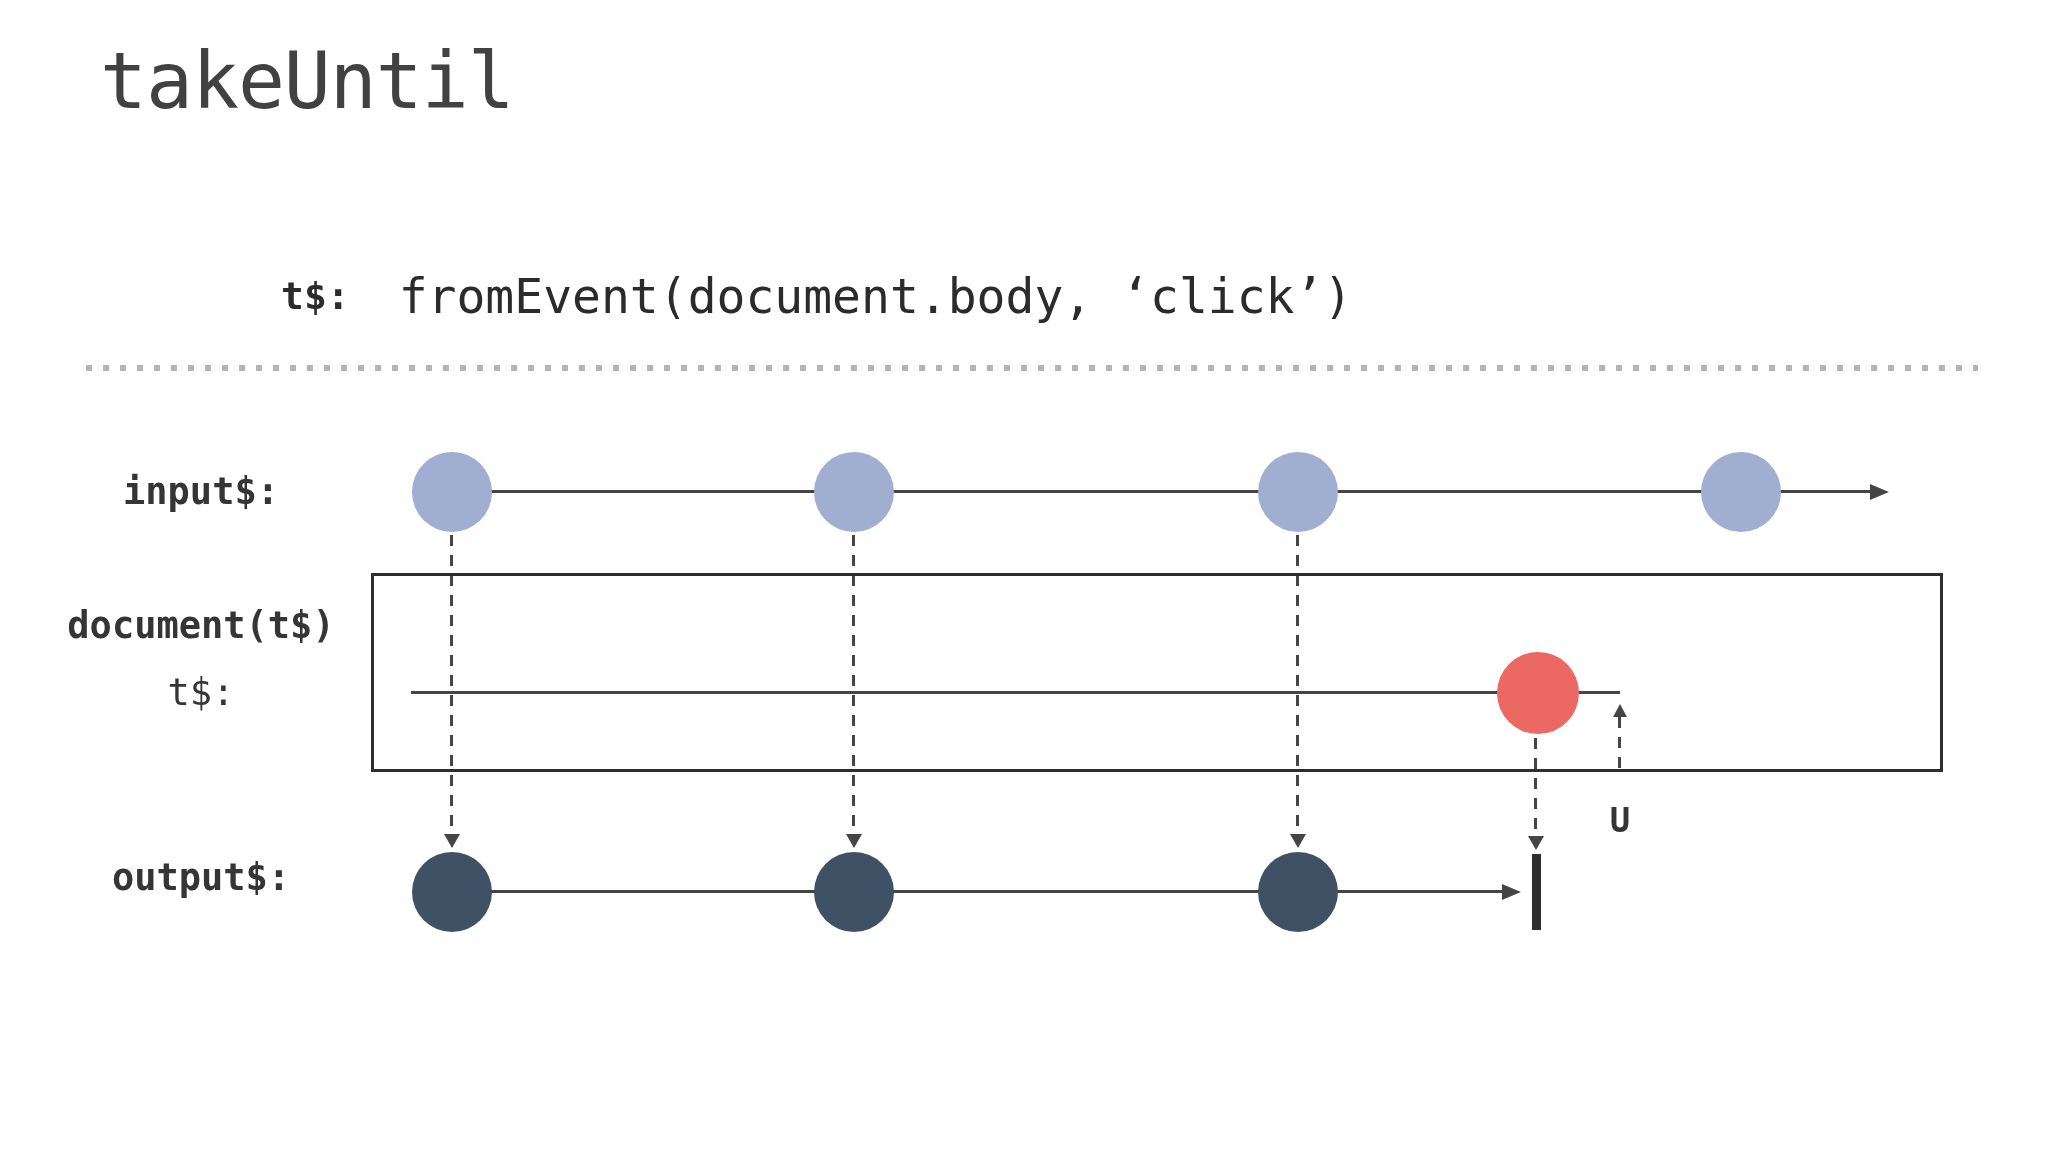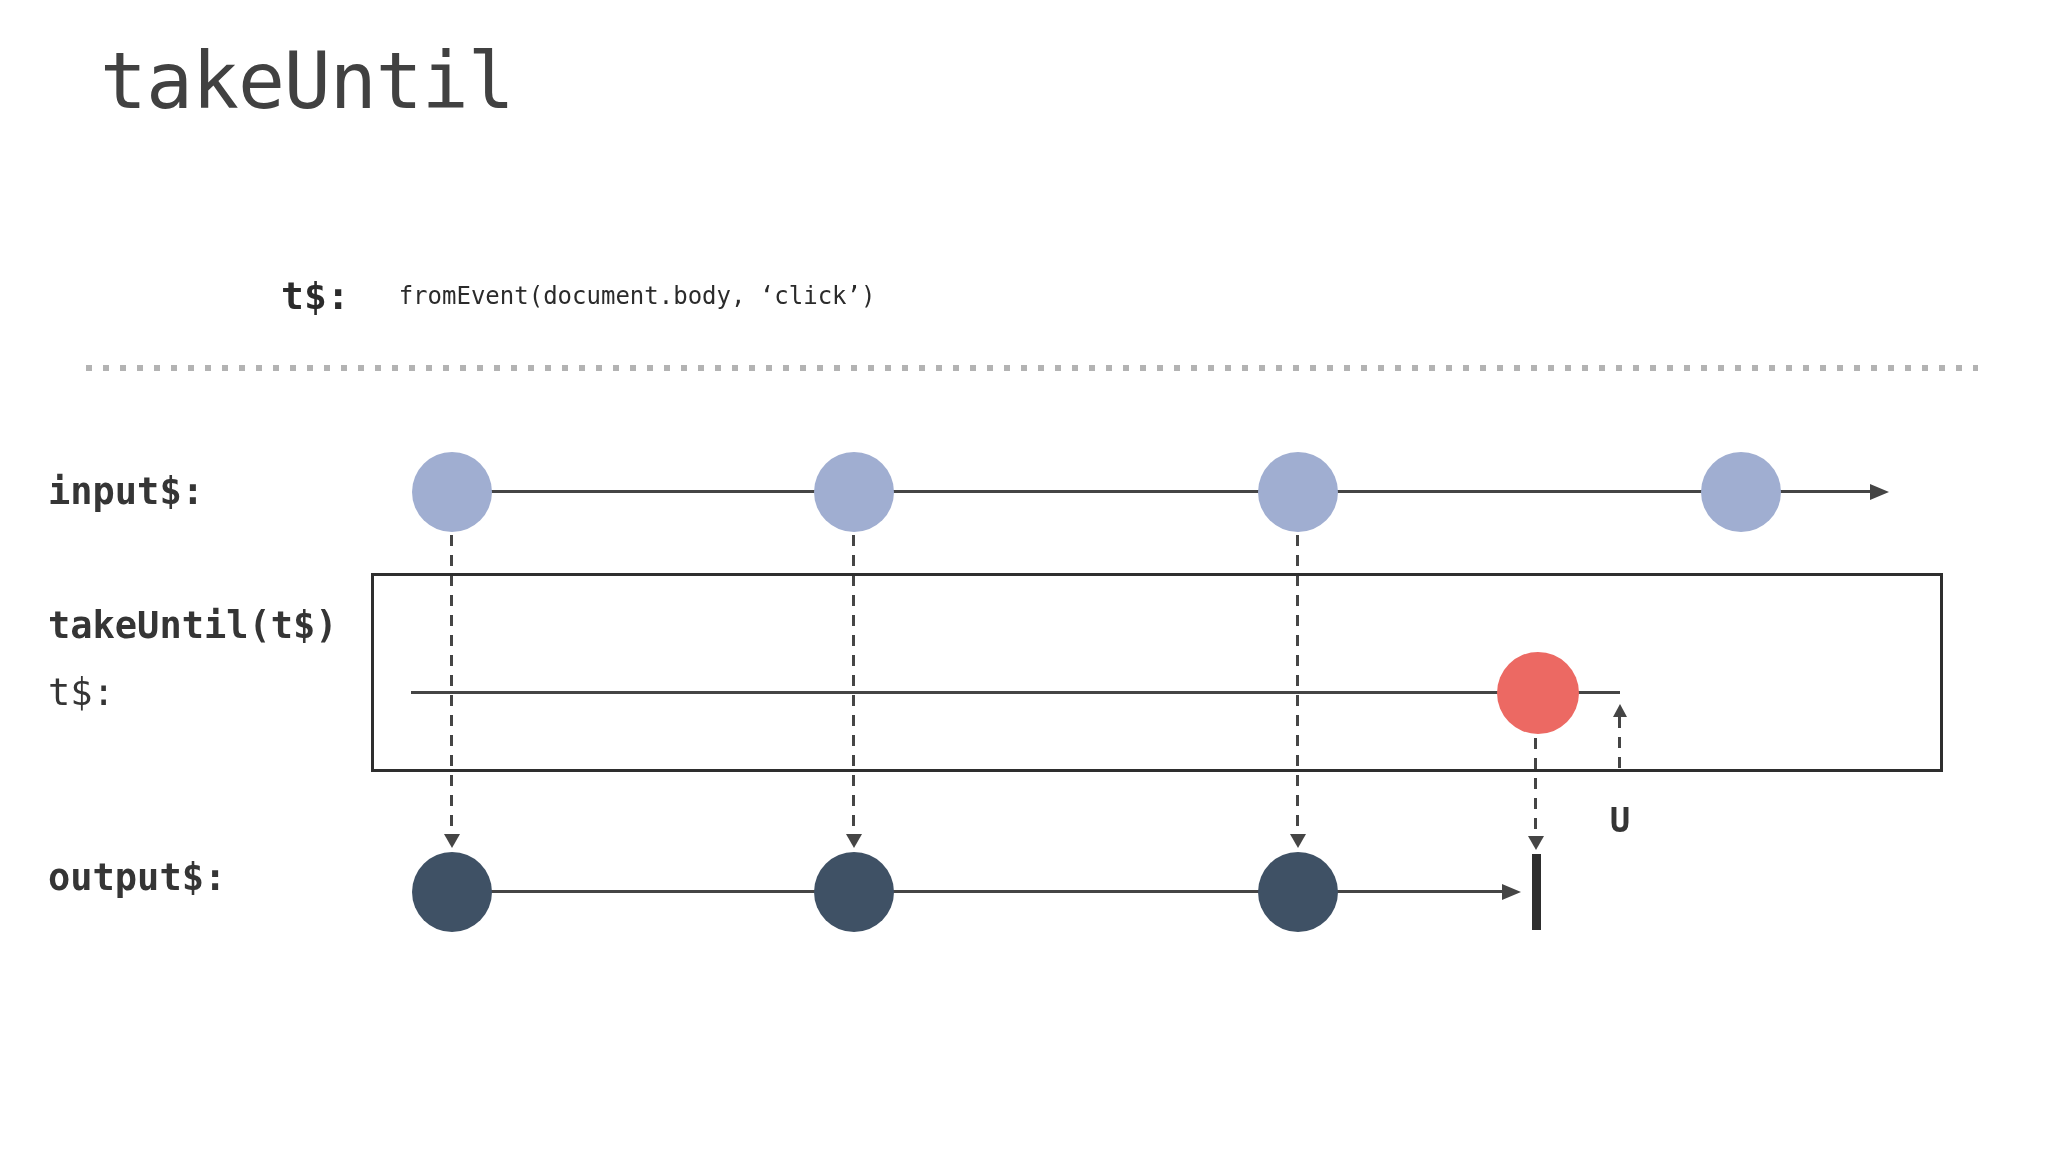--- a/index.html
+++ b/index.html
@@ -22,30 +22,30 @@
     position:absolute;left:92px;top:28px;
     font-size:78px;font-weight:400;color:var(--title-ink);
     letter-spacing:-1px;white-space:nowrap;
   }
 
   .code-line{
     position:absolute;left:271px;top:266px;height:44px;
     display:flex;align-items:center;gap:45px;white-space:nowrap;
   }
   .code-label{font-size:38px;font-weight:700;color:var(--code-ink);}
-  .code-expr{font-size:24px;font-weight:400;color:var(--code-ink);}
+  .code-expr{font-size:48px;font-weight:400;color:var(--code-ink);}
 
   .divider{
     position:absolute;left:78px;top:357px;width:1892px;height:6px;
     background:repeating-linear-gradient(to right,var(--dot) 0 6px,transparent 6px 17px);
   }
 
   .row-label{
     position:absolute;left:40px;width:306px;height:44px;line-height:44px;
-    text-align:left;font-size:37px;font-weight:700;color:var(--ink);
+    text-align:center;font-size:37px;font-weight:700;color:var(--ink);
     white-space:nowrap;
   }
   .row-label.regular{font-weight:400;}
 
   .hline{position:absolute;height:3px;background:var(--line);}
 
   .arrow-right{
     position:absolute;width:0;height:0;
     border-top:8px solid transparent;border-bottom:8px solid transparent;
     border-left:19px solid var(--line);
@@ -100,21 +100,21 @@
   <div class="arrow-right" style="left:1862px;top:476px;"></div>
 
   <div class="dashv" style="left:442px;top:527px;height:299px;"></div>
   <div class="arrow-down" style="left:436px;top:826px;"></div>
   <div class="dashv" style="left:844px;top:527px;height:299px;"></div>
   <div class="arrow-down" style="left:838px;top:826px;"></div>
   <div class="dashv" style="left:1288px;top:527px;height:299px;"></div>
   <div class="arrow-down" style="left:1282px;top:826px;"></div>
 
   <div class="op-box"></div>
-  <div class="row-label" style="top:596px;">takeUntil(t$)</div>
+  <div class="row-label" style="top:596px;">document(t$)</div>
 
   <div class="row-label regular" style="top:663px;">t$:</div>
   <div class="hline" style="left:403px;top:683px;width:1209px;"></div>
 
   <div class="dashv" style="left:1526px;top:730px;height:98px;"></div>
   <div class="arrow-down" style="left:1520px;top:828px;"></div>
 
   <div class="arrow-up" style="left:1605px;top:696px;"></div>
   <div class="dashv" style="left:1610px;top:709px;height:54px;"></div>
   <div class="u-label">U</div>

